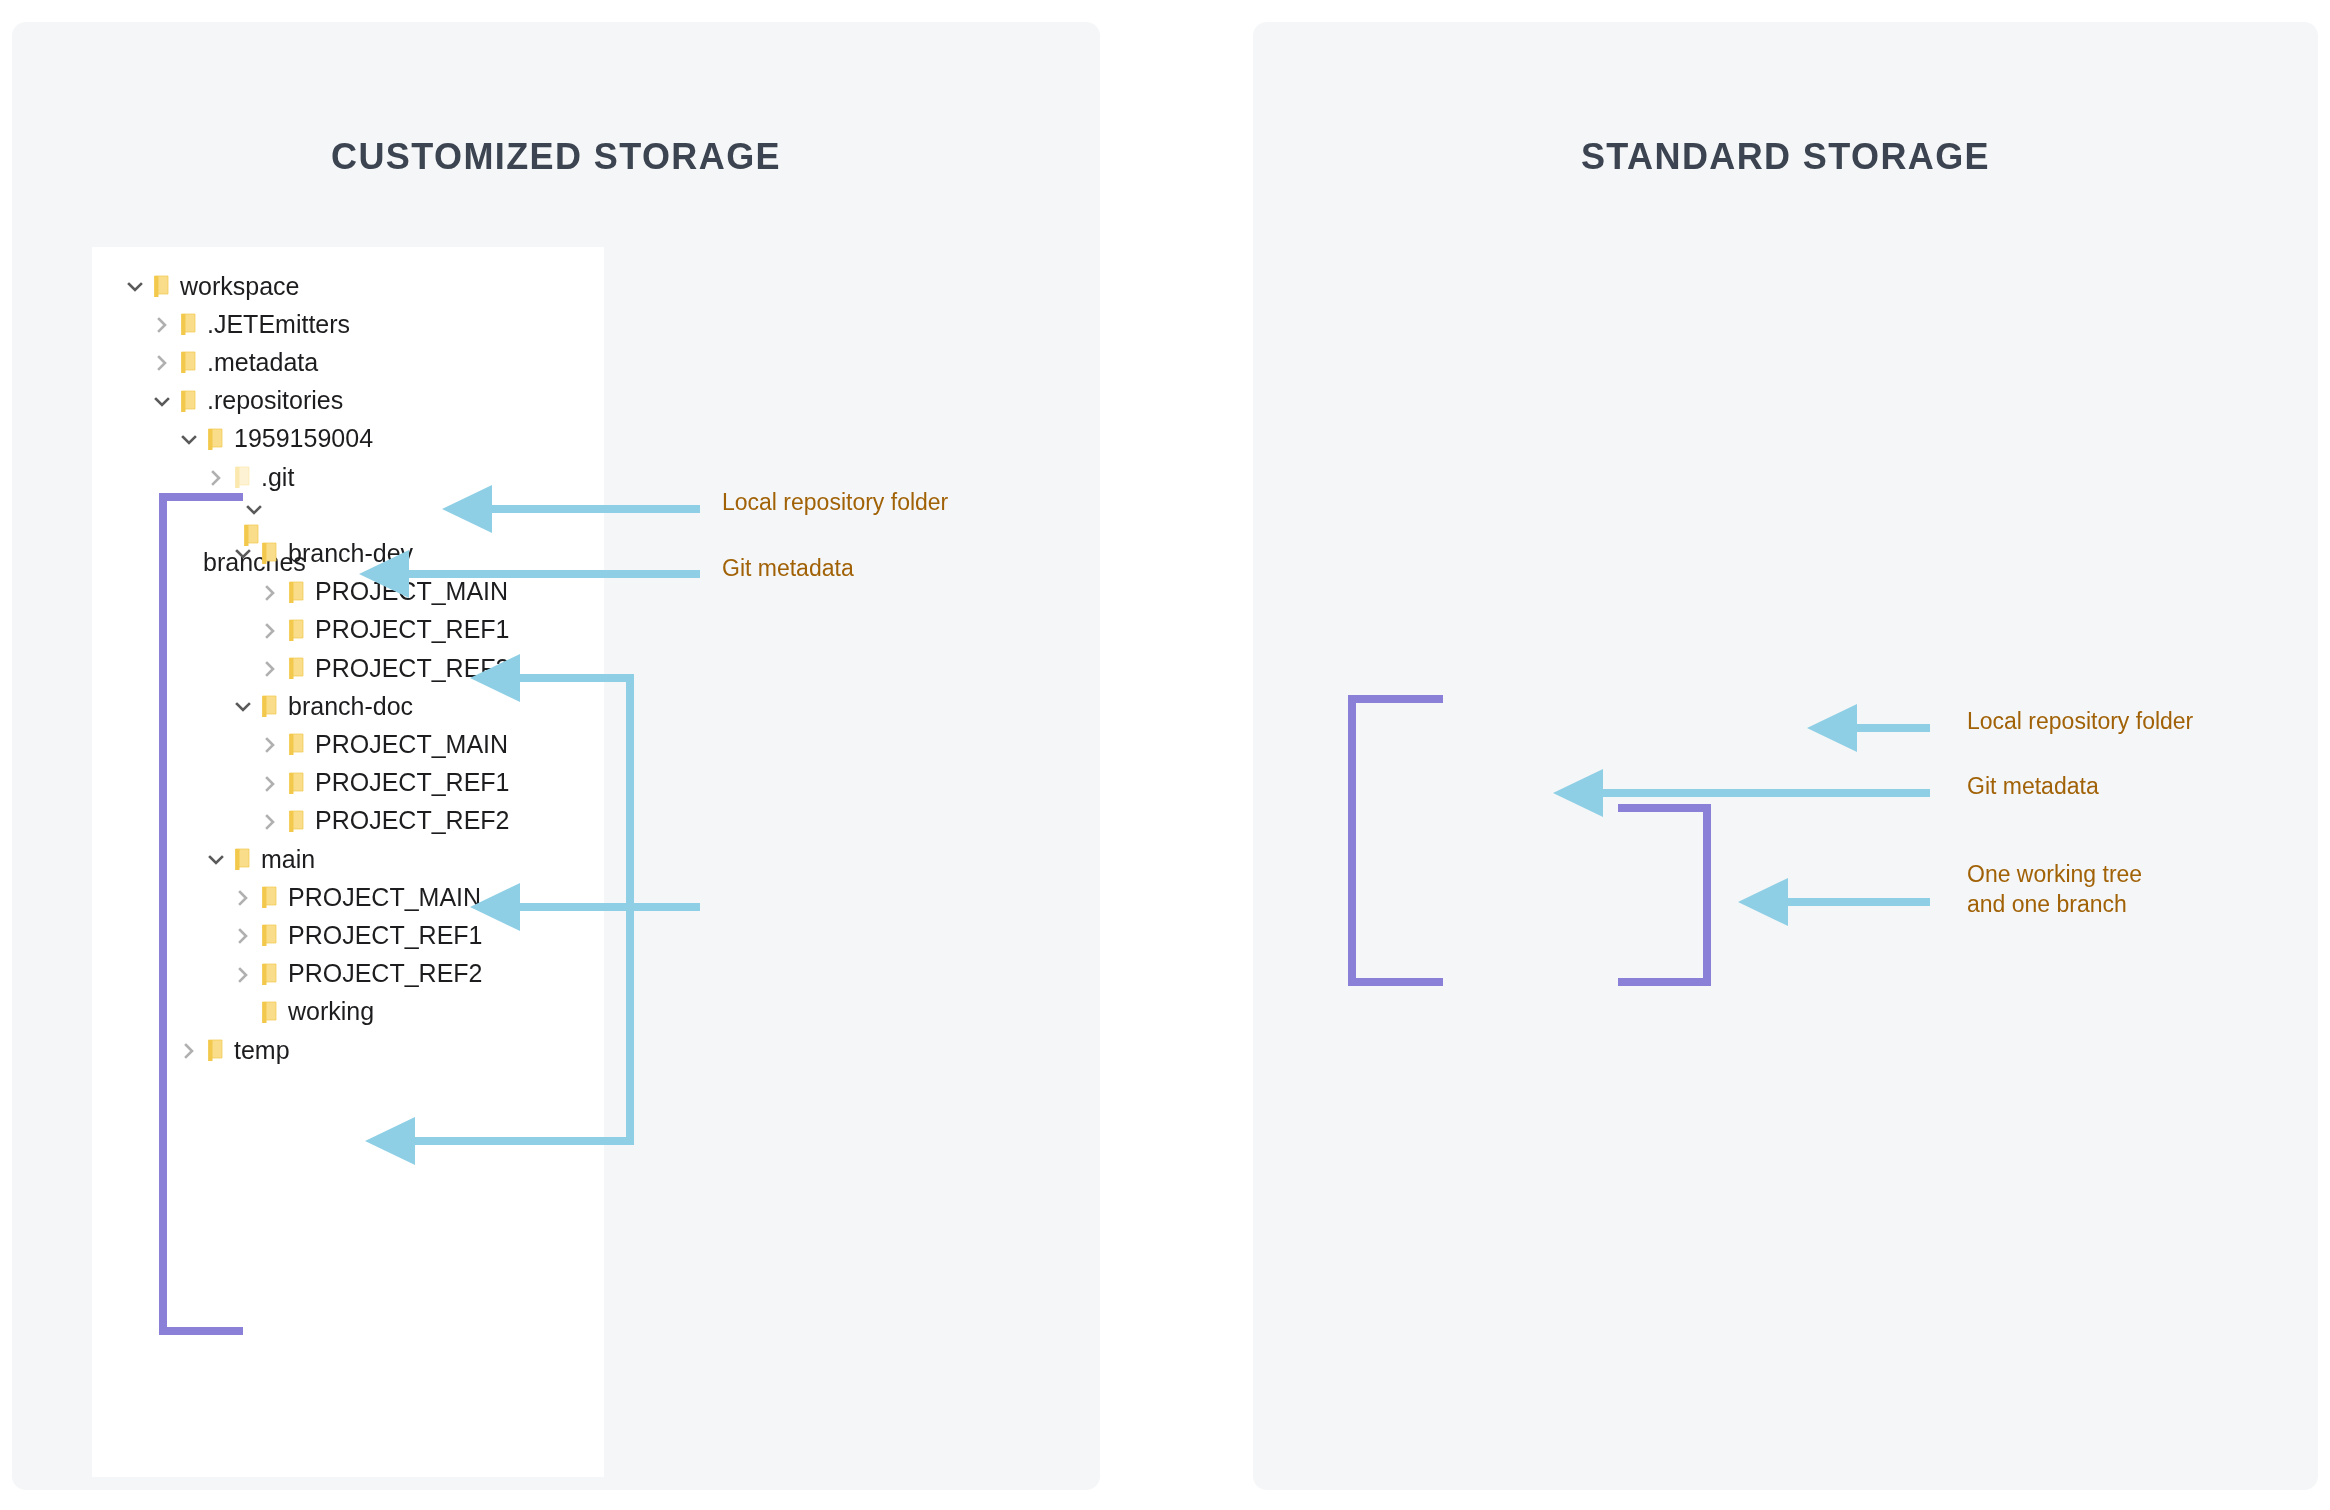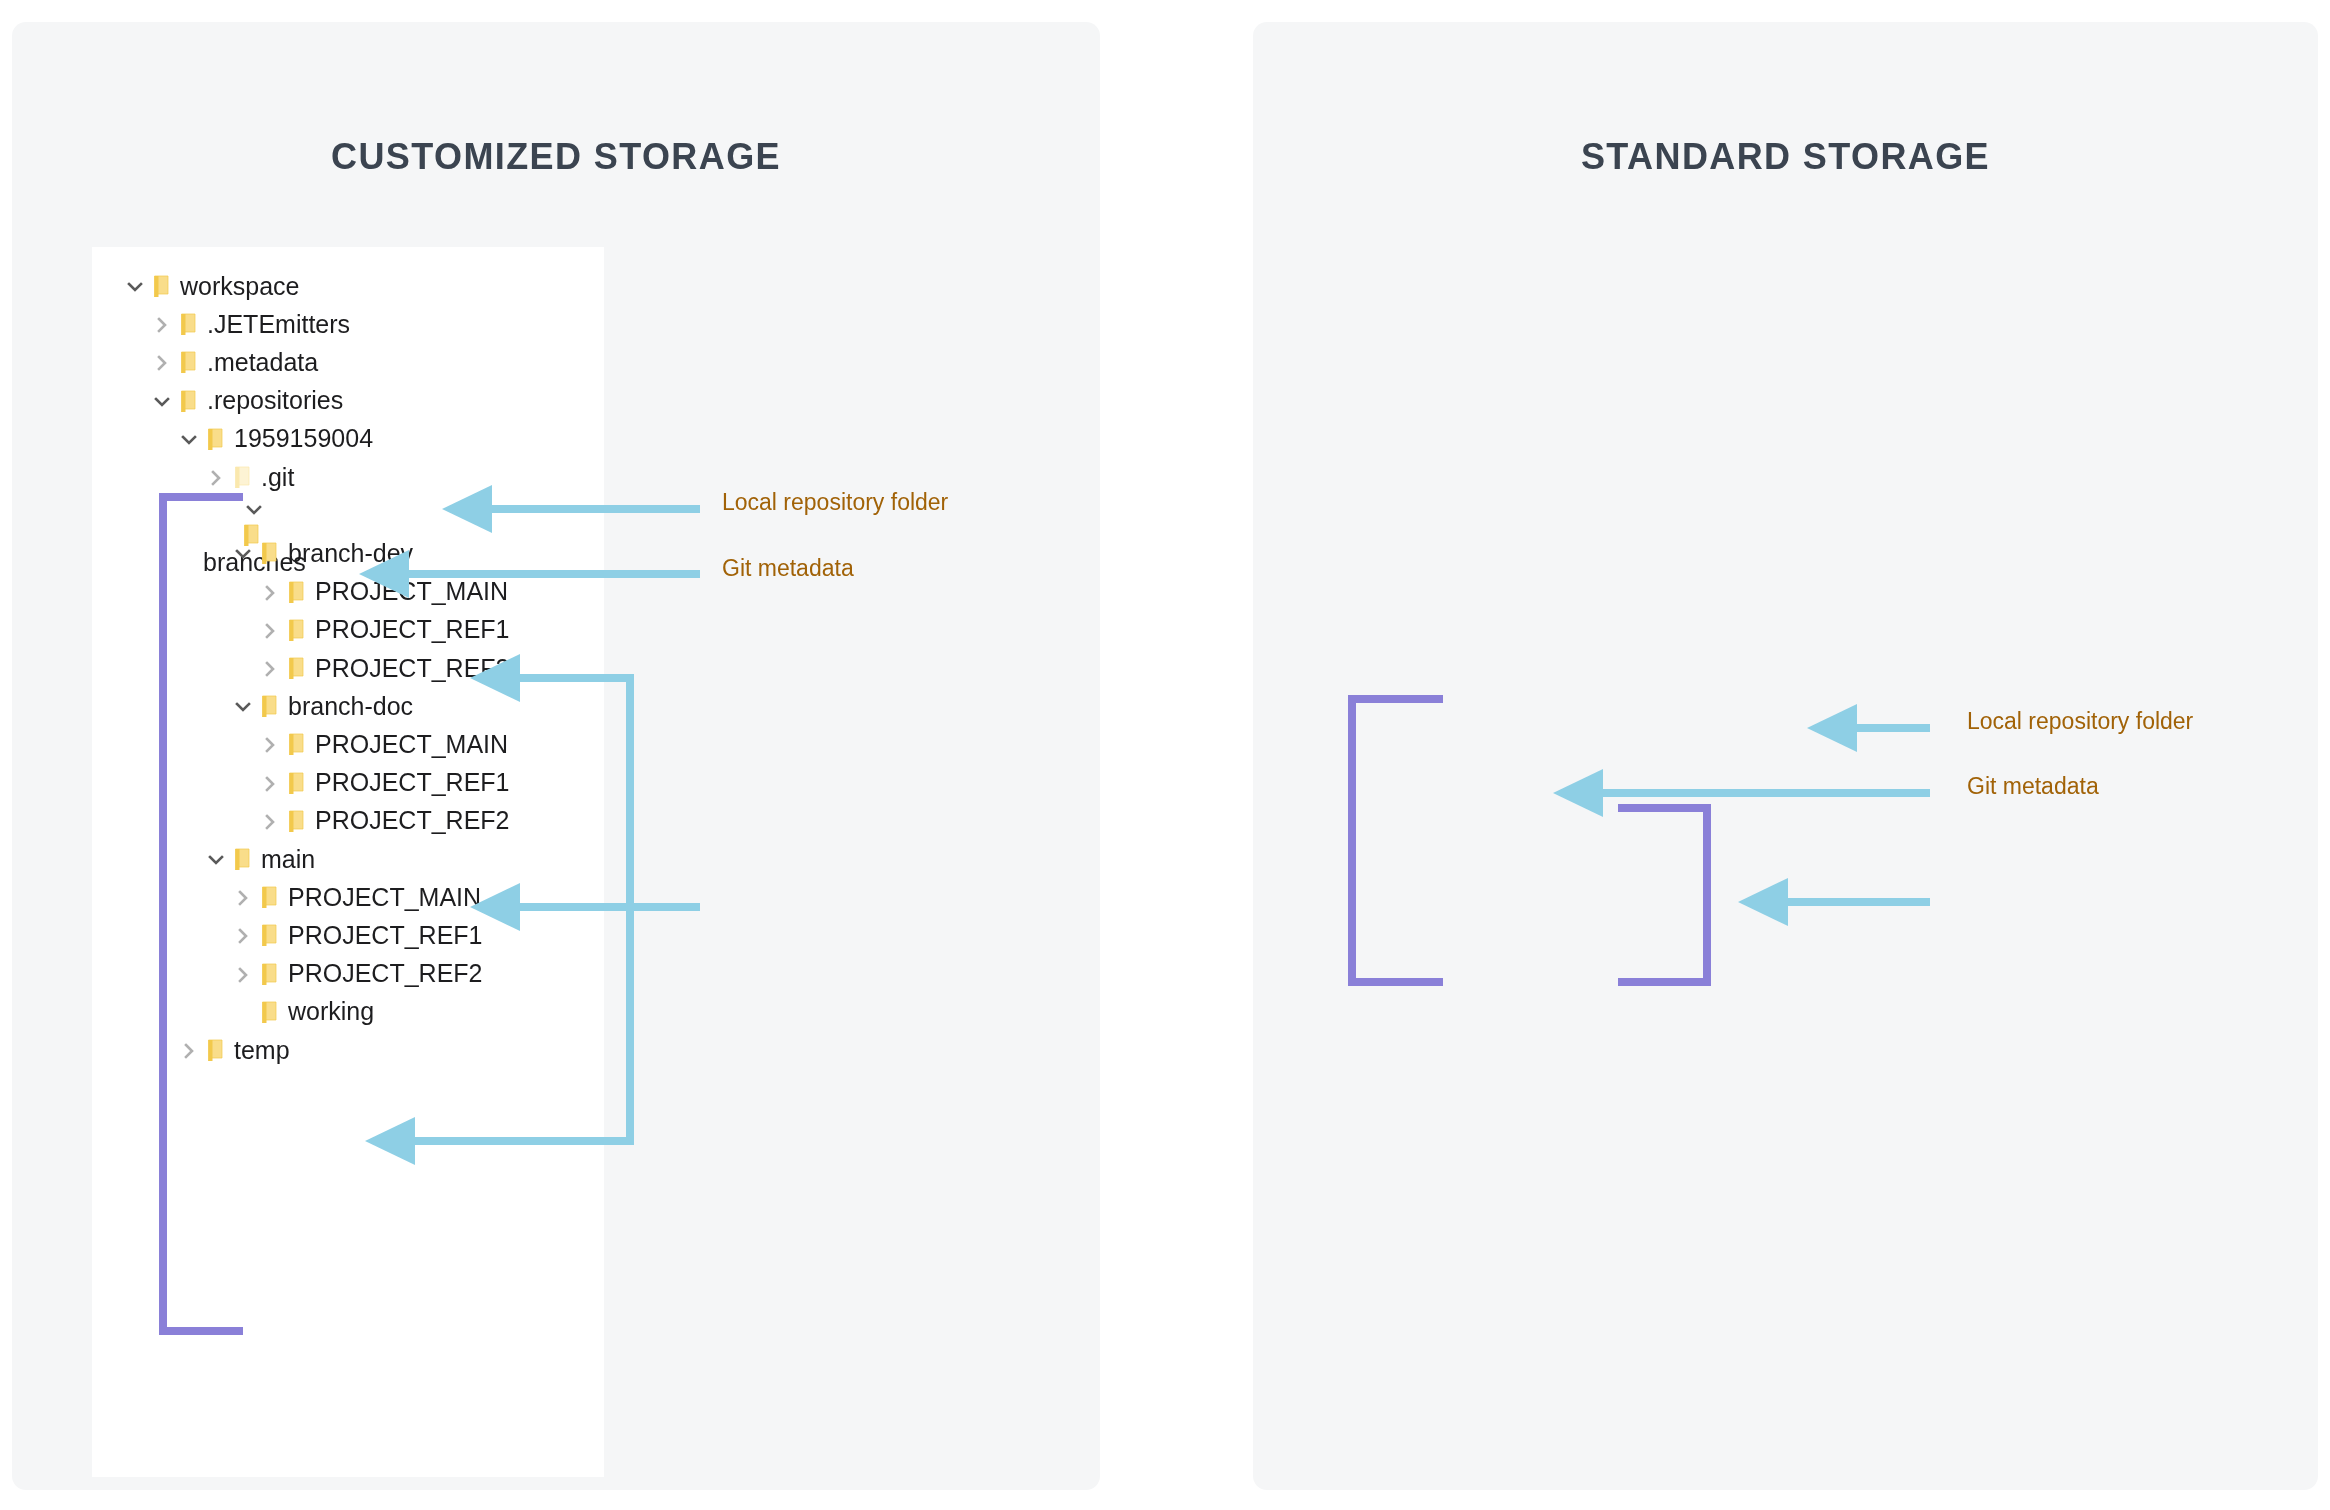--- a/index.html
+++ b/index.html
@@ -402,14 +402,16 @@
       <line x1="1930" y1="902" x2="1763" y2="902" stroke="#8ecfe5" stroke-width="8"></line>
       <polygon points="1738,902 1788,878 1788,926" fill="#8ecfe5"></polygon>
     </g>
   </svg>
 
   <div class="anno" style="left:722px;top:488px;">Local repository folder</div>
   <div class="anno" style="left:722px;top:554px;">Git metadata</div>
 
   <div class="anno" style="left:1967px;top:707px;">Local repository folder</div>
   <div class="anno" style="left:1967px;top:772px;">Git metadata</div>
+  <div class="anno" style="left:1967px;top:860px;">One working tree
+and one branch</div>
 
 </div>
 
 </body></html>

